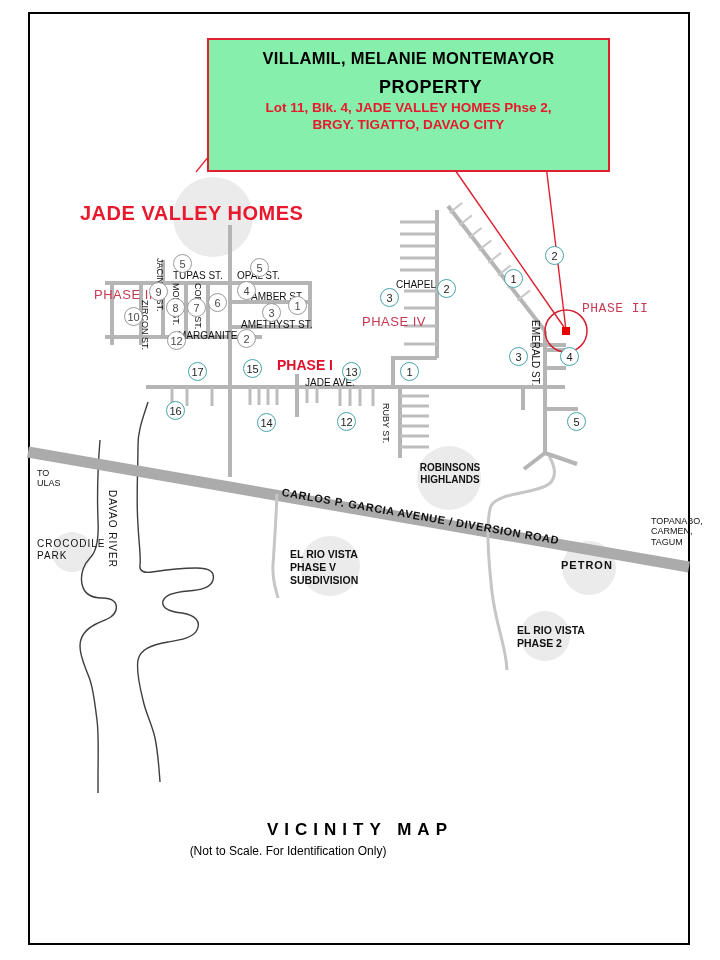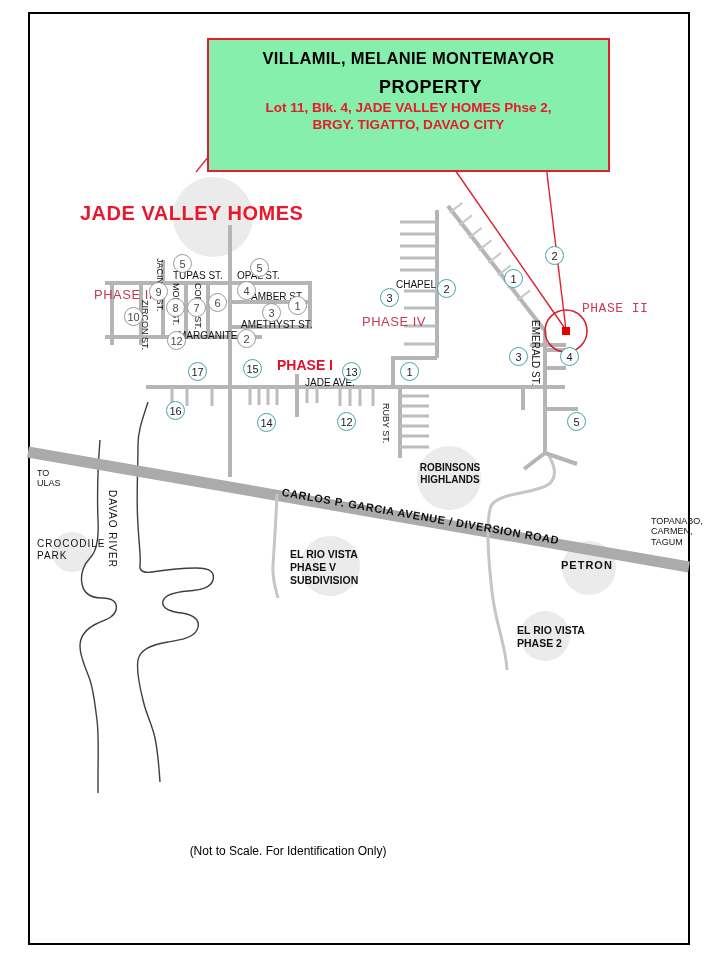--- a/index.html
+++ b/index.html
@@ -229,14 +229,15 @@
   <div class="circle cteal" style="left:509px;top:347px;">3</div>
   <div class="circle cteal" style="left:560px;top:347px;">4</div>
   <div class="circle cteal" style="left:567px;top:412px;">5</div>
   <div class="circle cteal" style="left:188px;top:362px;">17</div>
   <div class="circle cteal" style="left:243px;top:359px;">15</div>
   <div class="circle cteal" style="left:342px;top:362px;">13</div>
   <div class="circle cteal" style="left:166px;top:401px;">16</div>
   <div class="circle cteal" style="left:257px;top:413px;">14</div>
   <div class="circle cteal" style="left:337px;top:412px;">12</div>
 
+  <div class="footer-title">VICINITY MAP</div>
   <div class="footer-sub">(Not to Scale. For Identification Only)</div>
 </div>
 
 </body></html>

